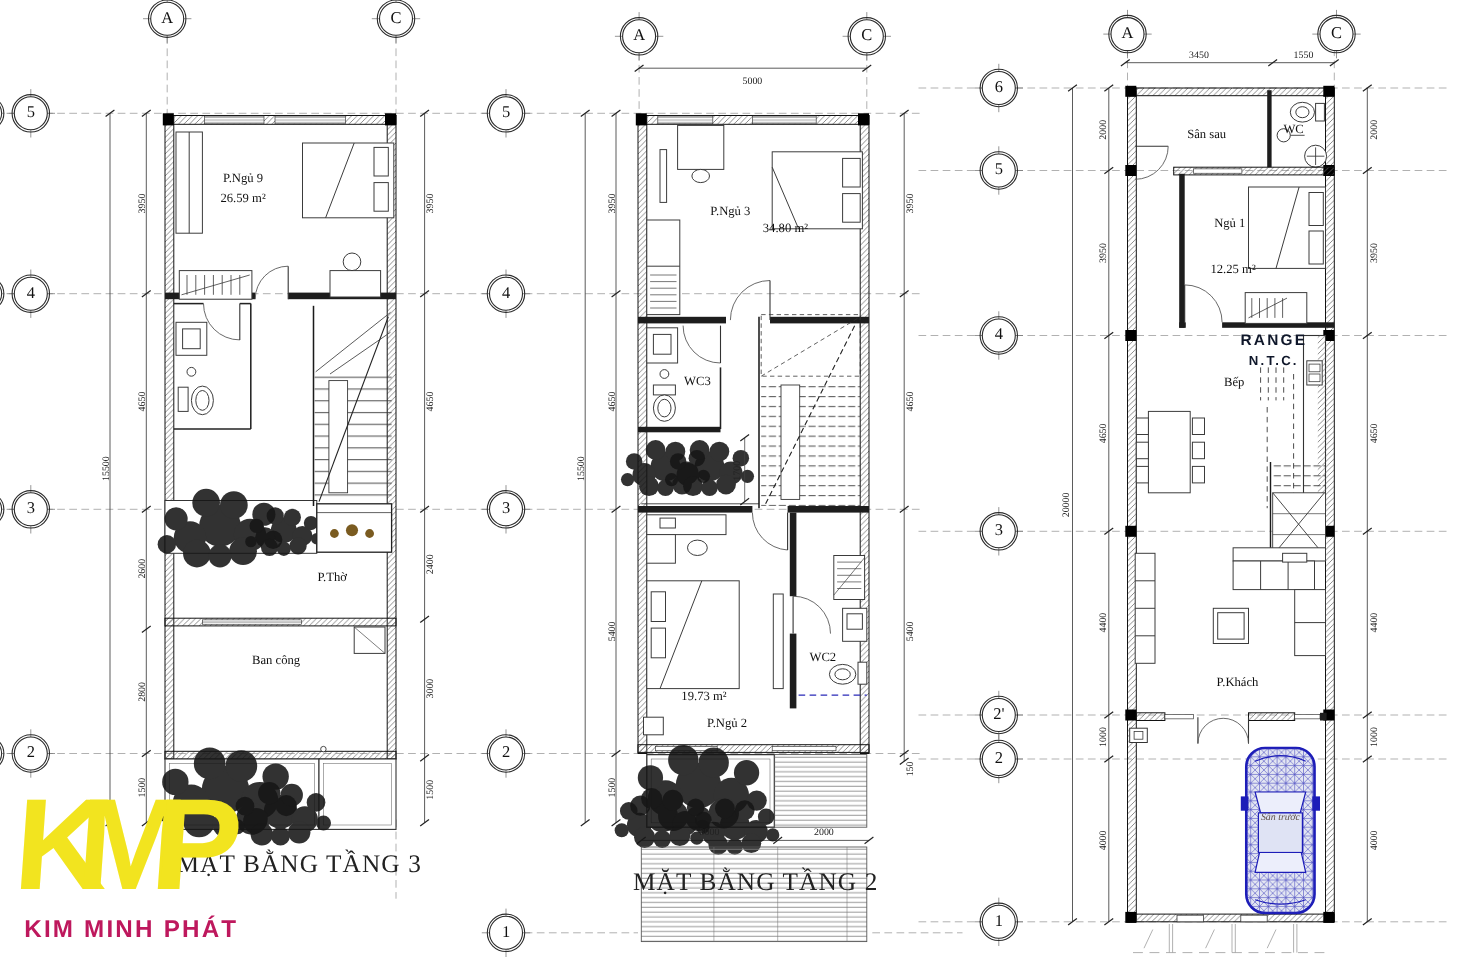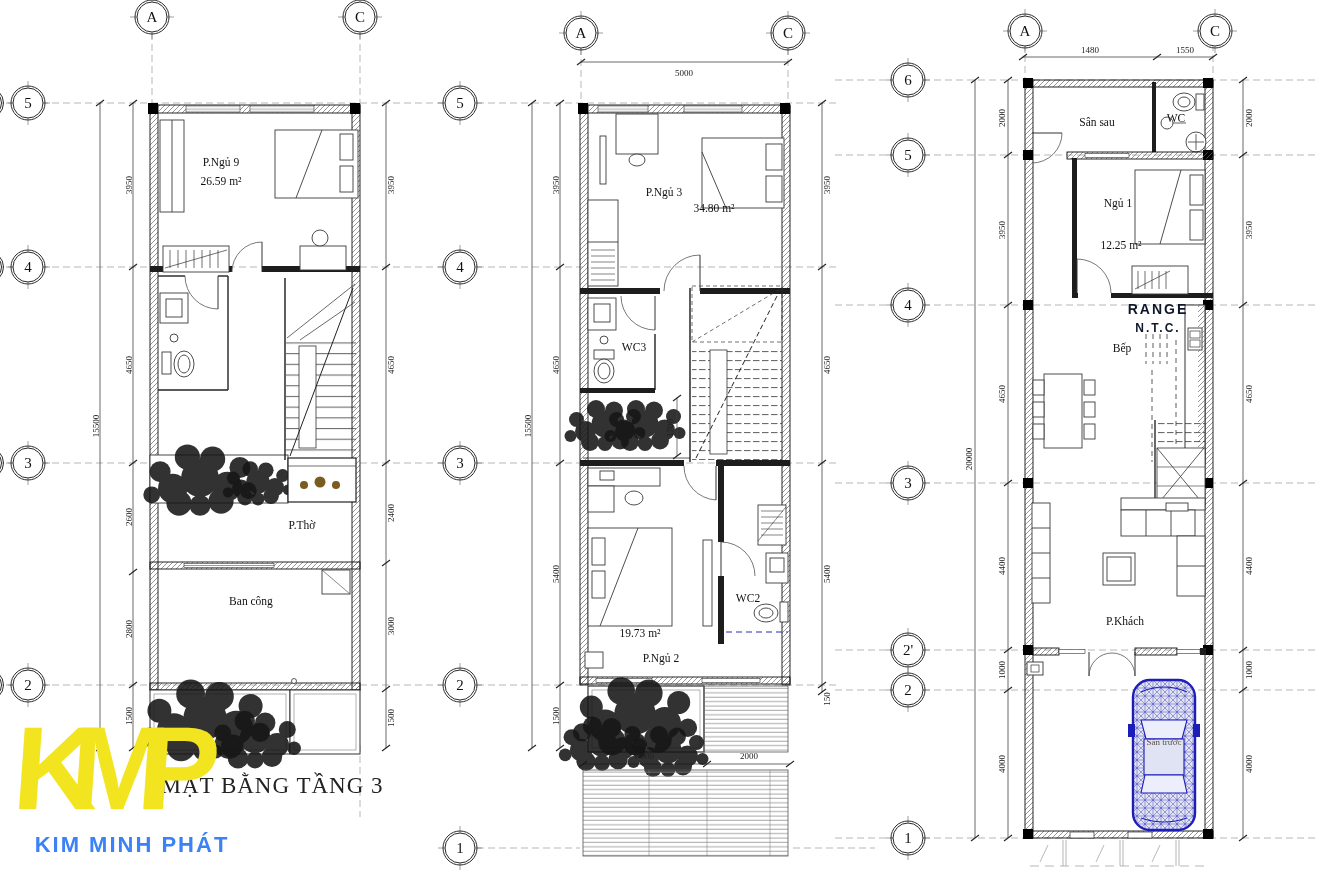--- a/index.html
+++ b/index.html
@@ -9,31 +9,31 @@
   .bubble{position:absolute;width:29px;height:29px;border:1.4px solid #2b2b2b;border-radius:50%;
           outline:1px solid #2b2b2b;outline-offset:1.5px;background:#fff;
           display:flex;align-items:center;justify-content:center;
           font:15px "Liberation Serif",serif;color:#111;transform:translate(-50%,-50%);z-index:4;}
   .bubble.ghost{width:26px;height:26px;}
   .dim,.dimv{position:absolute;font:9px "Liberation Serif",serif;color:#222;white-space:nowrap;
           transform:translate(-50%,-50%);z-index:3;background:transparent;}
   .dimv{transform:translate(-50%,-50%) rotate(-90deg);}
   .room{position:absolute;font:11.5px "Liberation Serif",serif;color:#111;white-space:nowrap;
           transform:translate(-50%,-50%);z-index:3;}
-  .room.small{font-size:9px;color:#5f5049;}
+  .room.small{font-size:9px;color:#5f5049;font-style:italic;}
   .title{position:absolute;font:23px "Liberation Serif",serif;color:#222;letter-spacing:1px;
           white-space:nowrap;transform:translate(-50%,-50%);z-index:5;}
   .note{position:absolute;font:600 14px "Liberation Sans",sans-serif;color:#0f172a;
           letter-spacing:2px;white-space:nowrap;transform:translate(-50%,-50%);z-index:3;}
   .note.l2{font-size:12px;}
   .logo{position:absolute;left:8px;top:736px;width:240px;height:130px;z-index:6;}
   .logo .mono{position:absolute;left:6px;top:-36px;font:900 118px "Liberation Sans",sans-serif;
           color:#f2e41f;letter-spacing:-0.24em;transform:skewX(-4deg);}
-  .logo .word{position:absolute;left:14px;top:96px;width:220px;text-align:center;
-          font:700 22px "Liberation Sans",sans-serif;color:#3b82f6;letter-spacing:2px;white-space:nowrap;}
+  .logo .word{position:absolute;left:14px;top:96px;width:220px;text-align:left;
+          font:700 22px "Liberation Sans",sans-serif;color:#be185d;letter-spacing:2px;white-space:nowrap;}
 </style>
 </head>
 <body>
 
 <div class="canvas">
 
 <svg width="1344" height="870" viewBox="0 0 1344 870">
 <defs>
   <pattern id="h45" width="5" height="5" patternUnits="userSpaceOnUse">
     <path d="M0 5 L5 0" stroke="#6a6a6a" stroke-width="0.7"></path>
@@ -606,21 +606,21 @@
 <div class="dimv" style="left:556px;top:365px">4650</div>
 <div class="dimv" style="left:556px;top:574px">5400</div>
 <div class="dimv" style="left:556px;top:716px">1500</div>
 <div class="dimv" style="left:827px;top:185px">3950</div>
 <div class="dimv" style="left:827px;top:365px">4650</div>
 <div class="dimv" style="left:827px;top:574px">5400</div>
 <div class="dimv" style="left:827px;top:699px">150</div>
 <div class="dim" style="left:645px;top:756px">3000</div>
 <div class="dim" style="left:749px;top:756px">2000</div>
 <div class="dimv" style="left:670px;top:428px">1700</div>
-<div class="dim" style="left:1090px;top:50px">1480</div>
+<div class="dim" style="left:1090px;top:50px">3450</div>
 <div class="dim" style="left:1185px;top:50px">1550</div>
 <div class="dimv" style="left:969px;top:459px">20000</div>
 <div class="dimv" style="left:1002px;top:118px">2000</div>
 <div class="dimv" style="left:1002px;top:230px">3950</div>
 <div class="dimv" style="left:1002px;top:394px">4650</div>
 <div class="dimv" style="left:1002px;top:566px">4400</div>
 <div class="dimv" style="left:1002px;top:670px">1000</div>
 <div class="dimv" style="left:1002px;top:764px">4000</div>
 <div class="dimv" style="left:1249px;top:118px">2000</div>
 <div class="dimv" style="left:1249px;top:230px">3950</div>
@@ -643,19 +643,20 @@
 <div class="room" style="left:1176px;top:118px">WC</div>
 <div class="room" style="left:1118px;top:203px">Ngủ 1</div>
 <div class="room" style="left:1121px;top:245px">12.25 m²</div>
 <div class="room" style="left:1122px;top:348px">Bếp</div>
 <div class="room" style="left:1125px;top:621px">P.Khách</div>
 <div class="room small" style="left:1164px;top:742px">Sân trước</div>
 <div class="note" style="left:1158px;top:309px">RANGE</div>
 <div class="note l2" style="left:1158px;top:328px">N.T.C.</div>
 
 <div class="title" style="left:272px;top:786px">MẶT BẰNG TẦNG 3</div>
+<div class="title" style="left:687px;top:802px">MẶT BẰNG TẦNG 2</div>
 
 <div class="logo">
   <div class="mono">KMP</div>
   <div class="word">KIM MINH PHÁT</div>
 </div>
 
 </div>
 
 </body></html>

